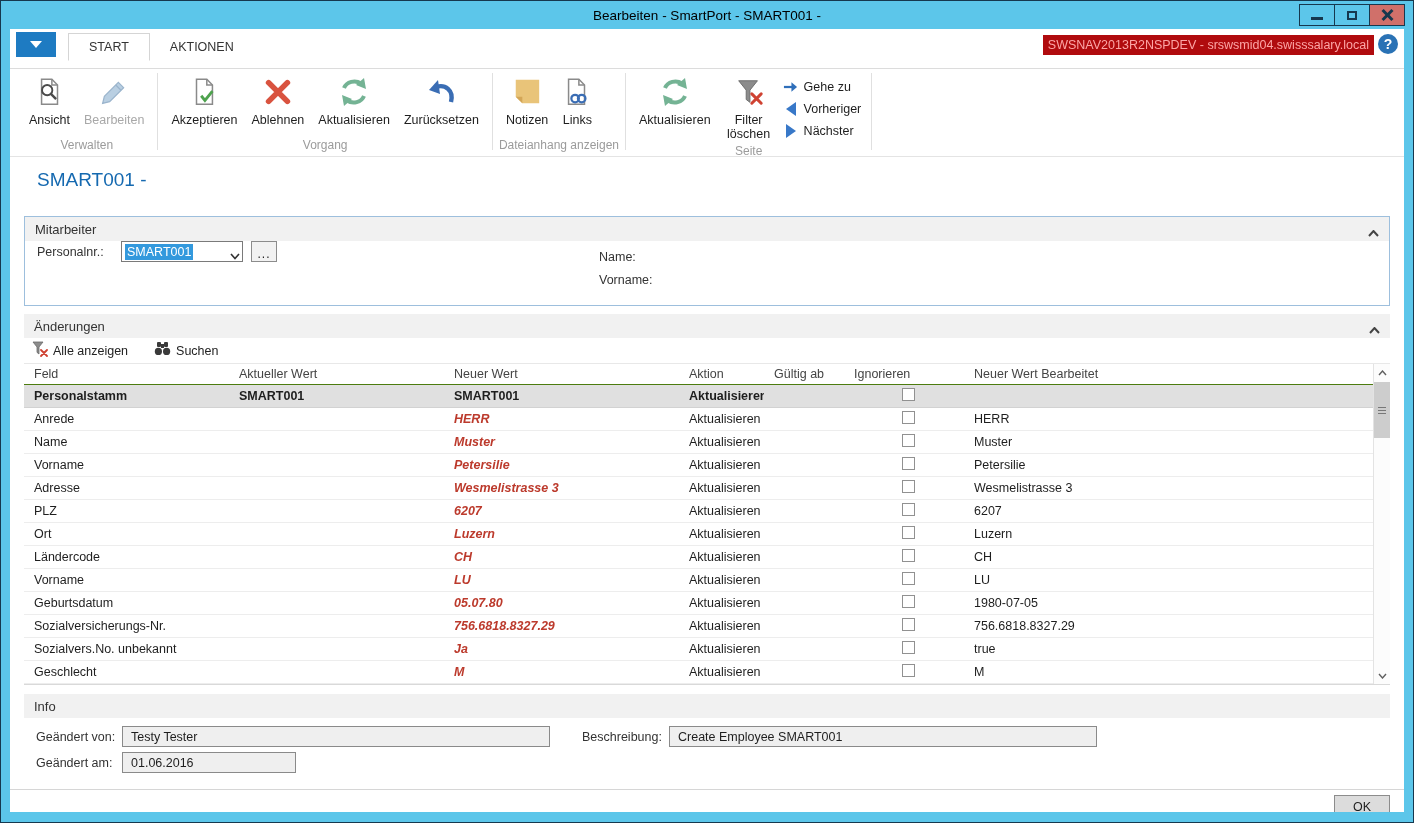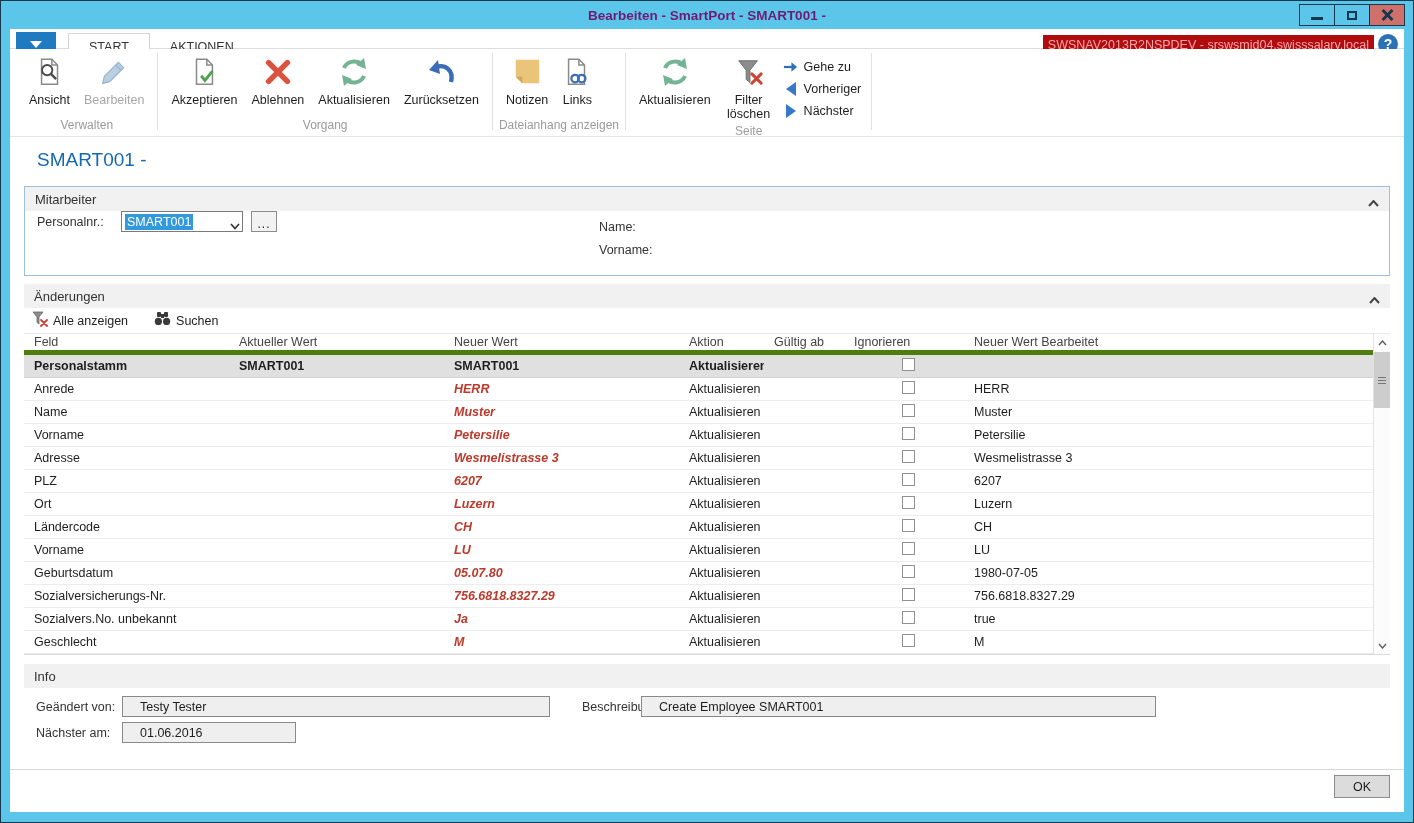--- a/index.html
+++ b/index.html
@@ -8,41 +8,41 @@
 
   .window{
     position:relative; width:1414px; height:823px;
     background:#5cc6ea; border:1px solid #16384e; overflow:hidden;
   }
   
   .titlebar{
     position:relative; height:28px; background:#5cc6ea;
     display:flex; align-items:center; justify-content:center;
   }
-  .title-text{ font-size:13.5px; color:#701a75;font-weight:bold; }
+  .title-text{ font-size:13.5px; color:#000000; }
   .win-controls{ position:absolute; right:8px; top:3px; display:flex; }
   .win-btn{
     width:36px; height:22px; border:1px solid #16384e; background:#5cc6ea;
     display:flex; align-items:center; justify-content:center; margin-left:-1px; cursor:pointer;
   }
   .win-btn.close{ background:#d0706a; }
   .glyph-min{ width:12px; height:3px; background:#16384e; margin-top:6px; }
   .glyph-max{ width:10px; height:9px; border:2px solid #16384e; }
   .glyph-x{ position:relative; width:12px; height:12px; }
   .glyph-x:before,.glyph-x:after{ content:""; position:absolute; left:5px; top:-1px; width:3px; height:14px; background:#16384e; }
   .glyph-x:before{ transform:rotate(45deg);} .glyph-x:after{ transform:rotate(-45deg);}
 
   
   .inner{
     position:absolute; left:9px; right:9px; top:28px; bottom:10px;
     background:#fff; overflow:hidden;
   }
 
   
-  .tabrow{ position:relative; height:20px; background:#fff; border-bottom:1px solid #dcdcdc;padding-left:12px; }
+  .tabrow{ position:relative; height:40px; background:#fff; border-bottom:1px solid #dcdcdc;padding-left:12px; }
   .appmenu{
     position:absolute; left:6px; top:3px; width:40px; height:25px; background:#1e7bc2;
     display:flex; align-items:center; justify-content:center; cursor:pointer;
   }
   .appmenu-arrow{ width:0; height:0; border-left:6px solid transparent; border-right:6px solid transparent; border-top:7px solid #fff; }
   .tabs{ position:absolute; left:58px; top:4px; display:flex; height:27px; }
   .tab{ padding:0 20px; display:flex; align-items:center; font-size:12.5px; color:#333; cursor:pointer; }
   .tab.active{ background:#fff; border:1px solid #d5d5d5; border-bottom:1px solid #fff; margin-bottom:-1px; }
   .server-badge{
     position:absolute; right:30px; top:6px; height:20px; background:#b00b0e; color:#fca5a5;
@@ -66,21 +66,21 @@
   .rbtn .ricon{ height:34px; display:flex; align-items:center; justify-content:center; }
   .rbtn .rlabel{ font-size:12.5px; color:#1e1e1e; margin-top:4px; text-align:center; line-height:14px; }
   .rbtn.disabled .rlabel{ color:#a8a8a8; }
   .navstack{ display:flex; flex-direction:column; justify-content:flex-start; padding:5px 4px 0 2px; }
   .navbtn{ display:flex; align-items:center; height:22px; cursor:pointer; }
   .navbtn .nicon{ width:18px; display:flex; justify-content:center; }
   .navbtn .nlabel{ font-size:12.5px; color:#1e1e1e; margin-left:4px; }
 
   
   .page{ position:relative; height:632px; padding:12px 14px 0 14px; background:#fff; }
-  .page-title{ font-size:19px; color:#1569b0; margin-left:13px; margin-bottom:15px; }
+  .page-title{ font-size:19px; color:#1569b0; margin-left:13px; margin-bottom:25px; }
 
   .fasttab-header{
     height:24px; background:#f1f1f1; display:flex; align-items:center;
     padding:0 10px; font-size:13px; color:#333; position:relative; cursor:pointer;
   }
   .fasttab-header .chev{ position:absolute; right:10px; top:8px; }
 
   .section-mitarbeiter{ border:1px solid #9dbfdd; margin-bottom:6px; }
   .mitarbeiter-body{ position:relative; height:64px; background:#fff; }
   .field-row{ position:absolute; left:12px; top:0; display:flex; align-items:center; }
@@ -102,21 +102,21 @@
   .grid-toolbar{ display:flex; align-items:center; height:26px; padding-left:8px; border-bottom:1px solid #e8e8e8; }
   .tool-btn{ display:flex; align-items:center; margin-right:26px; cursor:pointer; }
   .tool-btn .tlabel{ font-size:12.5px; color:#222; margin-left:5px; }
 
   .changes-table{ position:relative; height:321px; overflow:hidden; border-bottom:1px solid #d9d9d9; }
   .thead,.trow{
     display:grid;
     grid-template-columns:205px 215px 235px 85px 80px 120px 1fr;
     align-items:center;
   }
-  .thead{ height:21px; border-bottom:5px solid #4d7c0f; margin-right:17px; }
+  .thead{ height:21px; border-bottom:1px solid #4d7c0f; margin-right:17px; }
   .thead .tcell{ font-size:12.5px; color:#444; }
   .tbody{ margin-right:17px; }
   .trow{ height:23px; border-bottom:1px solid #ededed; font-size:12.5px; color:#1e1e1e; cursor:default; }
   .trow.selected{ background:#e0e0e0; font-weight:bold; border-bottom:1px solid #d2d2d2; }
   .tcell{ padding-left:10px; overflow:hidden; white-space:nowrap; }
   .tcell.c-new{ color:#bc3a2c; font-weight:bold; font-style:italic; }
   .tcell.c-key{ font-weight:bold; }
   .tcell.c-chk{ padding-left:58px; }
   .checkbox{ display:inline-block; width:13px; height:13px; border:1px solid #919191; background:#fff; cursor:pointer; }
 
@@ -130,26 +130,26 @@
     position:absolute; left:0; top:18px; width:16px; height:56px; background:#cdcdcd;
     display:flex; align-items:center; justify-content:center; cursor:grab;
   }
   .grip{ width:8px; height:7px; border-top:1px solid #777; border-bottom:1px solid #777; position:relative; }
   .grip:after{ content:""; position:absolute; left:0; right:0; top:2px; border-top:1px solid #777; }
 
   .section-info{ margin-top:9px; }
   .info-body{ position:relative; height:62px; background:#fff; }
   .ro-input{
     height:21px; border:1px solid #8a8a8a; background:#efefef; font-size:12.5px; color:#1e1e1e;
-    padding:0 17px; font-family:"Liberation Sans","DejaVu Sans",sans-serif;
+    padding:0 8px; font-family:"Liberation Sans","DejaVu Sans",sans-serif;
   }
   .info-row1{ position:absolute; left:12px; top:8px; display:flex; align-items:center; }
   .info-row2{ position:absolute; left:12px; top:34px; display:flex; align-items:center; }
   .besch-label{ position:absolute; left:558px; top:12px; font-size:12.5px; color:#333; }
-  .besch-input{ position:absolute; left:617px; top:8px; width:515px; }
+  .besch-input{ position:absolute; left:645px; top:8px; width:428px; }
 
   
   .footer{ position:relative; height:35px; border-top:1px solid #d6d6d6; background:#fff; }
   .ok-btn{
     position:absolute; right:14px; top:5px; width:56px; height:23px;
     background:#dcdcdc; border:1px solid #8c8c8c; font-size:12.5px; color:#1e1e1e;
     font-family:"Liberation Sans","DejaVu Sans",sans-serif; cursor:pointer;
   }
 </style>
 </head>
@@ -563,21 +563,21 @@
       <div class="section-info">
         <div class="fasttab-header">
           <span>Info</span>
         </div>
         <div class="info-body">
           <div class="info-row1">
             <span class="field-label" style="width:86px;">Geändert von:</span>
             <input class="ro-input" style="width: 428px;" readonly="" value="Testy Tester">
           </div>
           <div class="info-row2">
-            <span class="field-label" style="width:86px;">Nächster am:</span>
+            <span class="field-label" style="width:86px;">Geändert am:</span>
             <input class="ro-input" style="width: 174px;" readonly="" value="01.06.2016">
           </div>
           <span class="besch-label">Beschreibung:</span>
           <input class="ro-input besch-input" readonly="" value="Create Employee SMART001" style="">
         </div>
       </div>
     </div>
 
     <div class="footer">
       <button class="ok-btn">OK</button>

